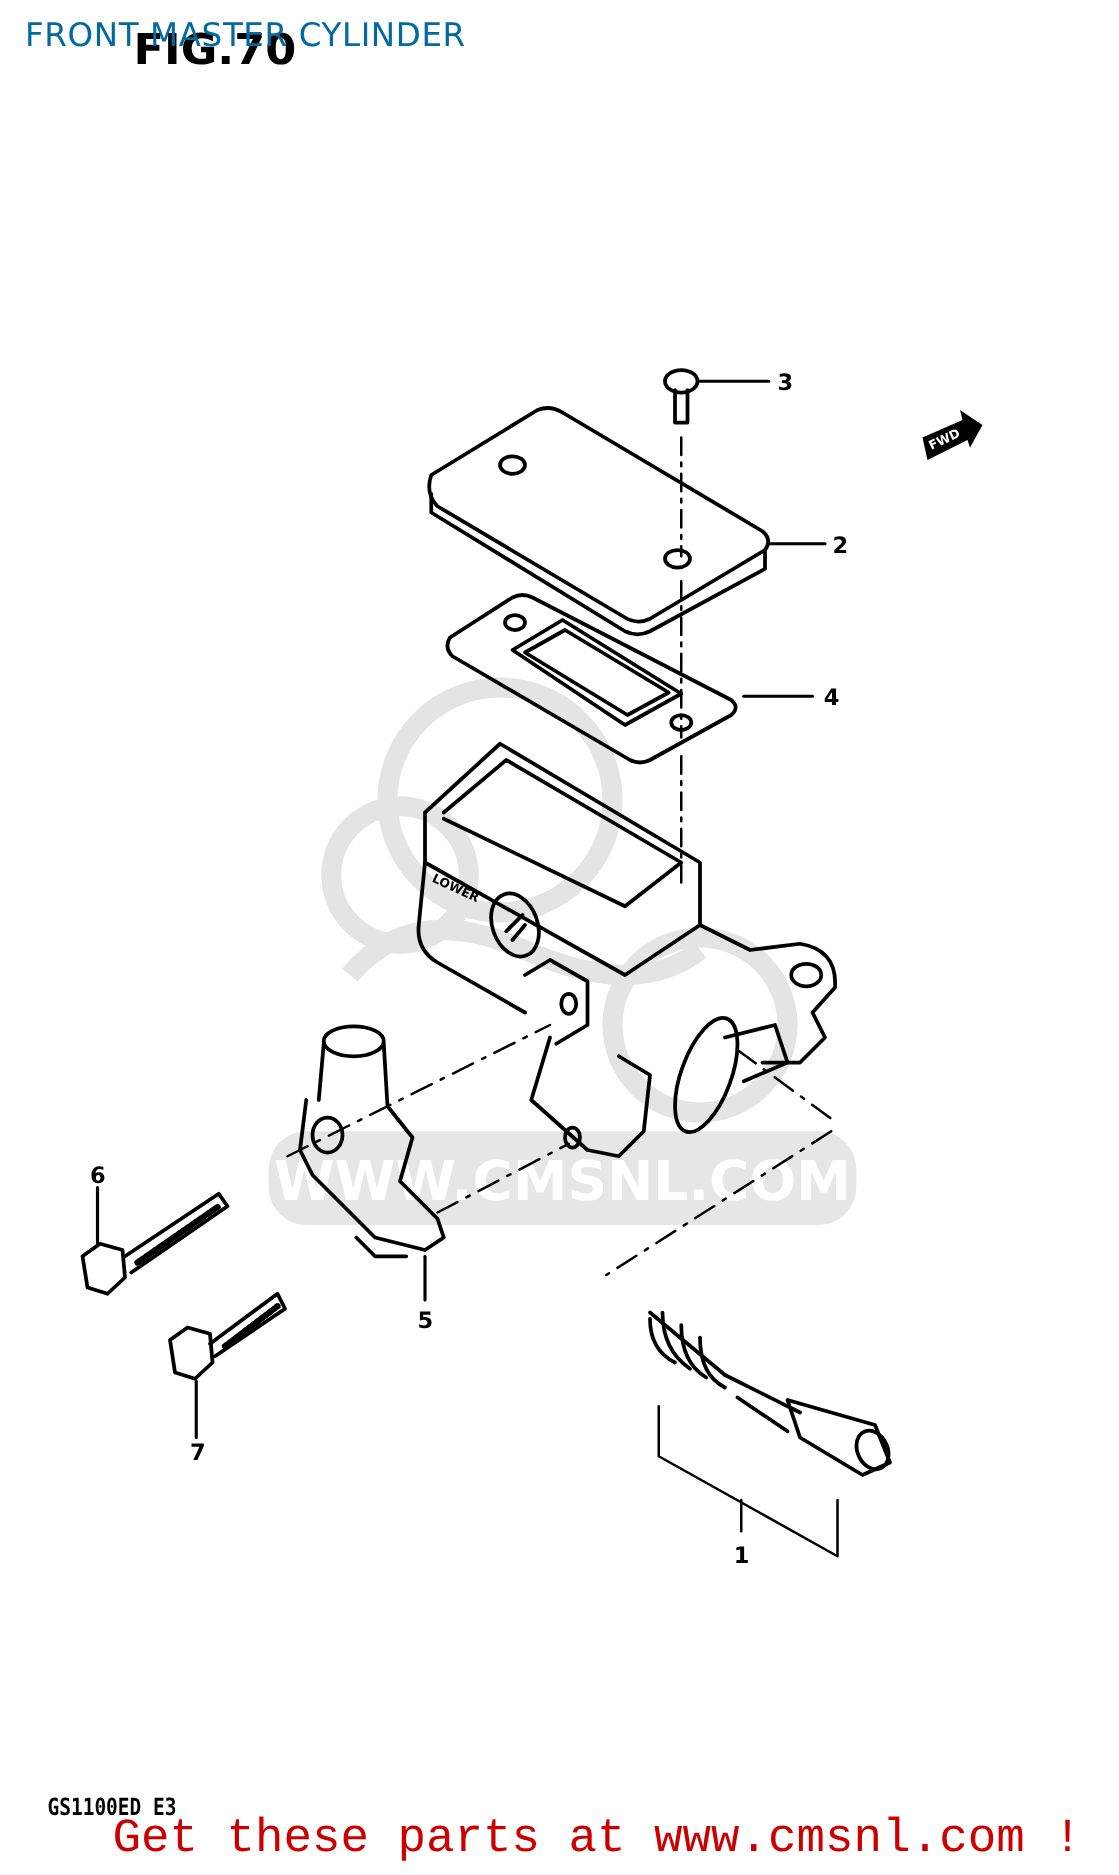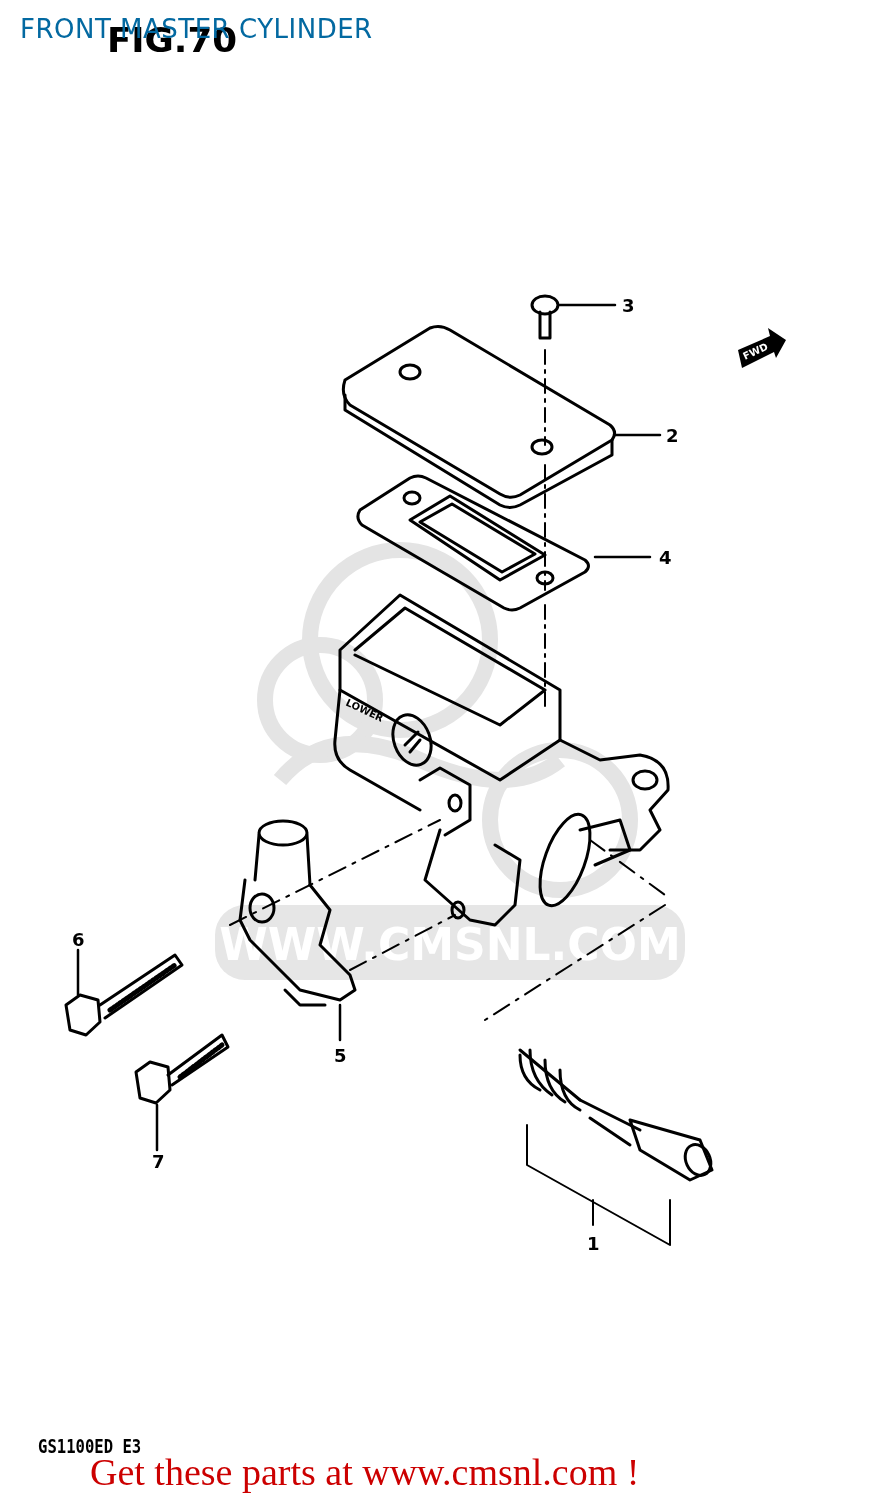--- a/index.html
+++ b/index.html
@@ -1,21 +1,21 @@
 <!DOCTYPE html>
 <html><head>
 <meta charset="utf-8">
 <style>
   html, body { margin:0; padding:0; background:#ffffff; }
   body { width:895px; height:1500px; position:relative; overflow:hidden; font-family:"DejaVu Sans", sans-serif; }
   .abs { position:absolute; }
   #header-title { left:20px; top:14px; font-size:26px; color:#0369a1; letter-spacing:0.5px; z-index:3; font-family:"DejaVu Sans", sans-serif; }
   #fig-label { left:110px; top:20px; font-size:34px; font-weight:bold; color:#000; font-family:"DejaVu Sans", sans-serif; transform:scaleX(1.05); z-index:2; }
   #model-code { left:38px; top:1435px; font-size:19px; font-weight:bold; color:#000; font-family:"DejaVu Sans Mono", monospace; transform:scaleX(0.82); transform-origin:left; }
-  #footer-promo { left:90px; top:1450px; font-size:38px; color:#cc0000; font-family:Liberation Serif, serif; }
+  #footer-promo { left:90px; top:1450px; font-size:38px; color:#cc0000; font-family:Liberation Mono, monospace; }
   svg.diagram { position:absolute; left:0; top:0; }
 </style>
 </head>
 <body>
 
 <svg class="diagram" width="895" height="1500" viewBox="0 0 895 1500" xmlns="http://www.w3.org/2000/svg">
 
   <g fill="none" stroke="#e4e4e4" stroke-width="16">
     <circle cx="400" cy="640" r="90"></circle>
     <circle cx="320" cy="700" r="55"></circle>

